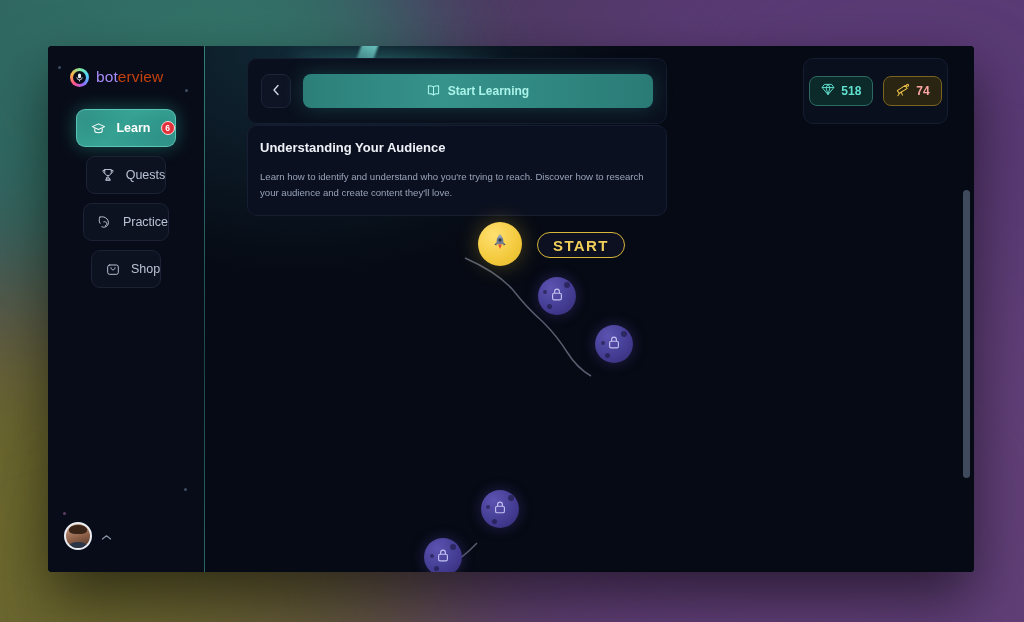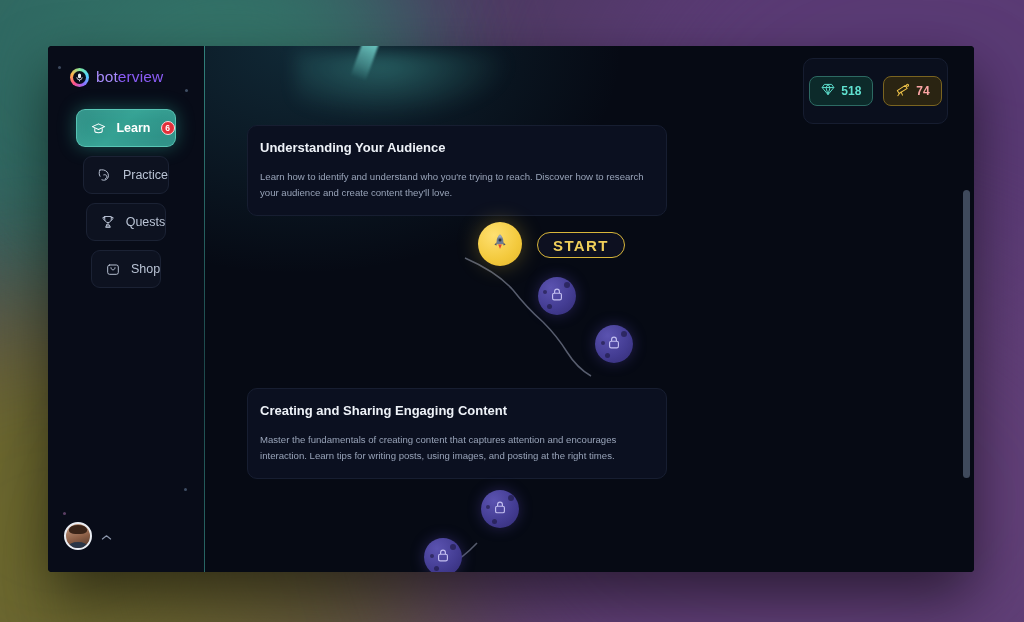--- a/index.html
+++ b/index.html
@@ -51,21 +51,21 @@
     display:flex; align-items:center; justify-content:center;
     flex:0 0 19px;
   }
   #logo .ring i{
     width:13px; height:13px; border-radius:50%; background:#080c18;
     display:flex; align-items:center; justify-content:center;
   }
   #logo .ring i svg{ display:block; }
   .wordmark{ font-size:15.5px; letter-spacing:.1px; font-weight:400; }
   .wordmark .p1{ color:#a78bfa; }
-  .wordmark .p2{ color:#8b5cf6; }
+  .wordmark .p2{ color:#c2410c; }
 
   #nav{ padding:17px 14px 0 14px; display:flex; flex-direction:column; gap:9px;align-items:center; }
   .nav-item{
     height:38px; border-radius:9px; display:flex; align-items:center;
     gap:10px; padding-left:13px; cursor:pointer; position:relative;
     background:#0d1220; border:1px solid #1b2234;
     color:#b9c3d4; font-size:12.5px;
   }
   .nav-item .ic{ width:16px; height:16px; flex:0 0 16px; display:flex; align-items:center; justify-content:center; }
   .nav-item.active{
@@ -234,38 +234,38 @@
               <path d="M8 2 1.4 5 8 8l6.6-3L8 2Z"></path>
               <path d="M4 6.6v3.1c0 1 1.8 1.8 4 1.8s4-.8 4-1.8V6.6"></path>
             </svg>
         </span>
         <span>Learn</span>
         <span class="badge-count">6</span>
       </div>
 
       <div class="nav-item">
         <span class="ic">
+          <svg width="14" height="14" viewBox="0 0 15 15" fill="none" stroke="#b9c3d4" stroke-width="1.05" stroke-linejoin="round" stroke-linecap="round">
+              <path d="M4 1.6h7v3.1c0 1.9-1.6 3.4-3.5 3.4S4 6.6 4 4.7V1.6Z"></path>
+              <path d="M4 2.6H2.1c0 1.9.9 2.9 2 3.1M11 2.6h1.9c0 1.9-.9 2.9-2 3.1"></path>
+              <path d="M7.5 8.1v2.6M5.2 13h4.6M6 10.7h3l.8 2.3H5.2l.8-2.3Z"></path>
+            </svg>
+        </span>
+        <span>Quests</span>
+      </div>
+
+      <div class="nav-item">
+        <span class="ic">
           <svg width="15" height="14" viewBox="0 0 16 15" fill="none" stroke="#b9c3d4" stroke-width="1.05" stroke-linejoin="round" stroke-linecap="round">
               <path d="M3 2.2c2.6-.7 5.7-.2 7.6 1.9 1.8 2 2.2 5.2.6 7.2-1.3 1.7-4 2.3-6 1.4"></path>
               <path d="M3 2.2c-1 2.3-1 4.8.2 6.7"></path>
               <path d="M7.2 7.3c1.3-.5 2.7.1 3.2 1.3.5 1.3-.2 2.7-1.5 3.1"></path>
             </svg>
         </span>
         <span>Practice</span>
-      </div>
-
-      <div class="nav-item">
-        <span class="ic">
-          <svg width="14" height="14" viewBox="0 0 15 15" fill="none" stroke="#b9c3d4" stroke-width="1.05" stroke-linejoin="round" stroke-linecap="round">
-              <path d="M4 1.6h7v3.1c0 1.9-1.6 3.4-3.5 3.4S4 6.6 4 4.7V1.6Z"></path>
-              <path d="M4 2.6H2.1c0 1.9.9 2.9 2 3.1M11 2.6h1.9c0 1.9-.9 2.9-2 3.1"></path>
-              <path d="M7.5 8.1v2.6M5.2 13h4.6M6 10.7h3l.8 2.3H5.2l.8-2.3Z"></path>
-            </svg>
-        </span>
-        <span>Quests</span>
       </div>
 
       <div class="nav-item">
         <span class="ic">
           <svg width="14" height="14" viewBox="0 0 15 15" fill="none" stroke="#b9c3d4" stroke-width="1.05" stroke-linejoin="round" stroke-linecap="round">
               <rect x="1.8" y="3.2" width="11.4" height="10" rx="2.1"></rect>
               <path d="M5.3 6.1c0 1.3 1 2.3 2.2 2.3s2.2-1 2.2-2.3"></path>
             </svg>
         </span>
         <span>Shop</span>
@@ -283,20 +283,38 @@
             <path d="M1.4 5 5.5 1.8 9.6 5"></path>
           </svg>
       </span>
     </div>
   </aside>
 
   <section id="main">
     <div id="topglow2"></div>
     <div id="topglow"></div>
 
+    <div id="topbar">
+      <div id="backbtn">
+        <span>
+          <svg width="8" height="12" viewBox="0 0 8 12" fill="none" stroke="#d5dbe6" stroke-width="1.3" stroke-linecap="round" stroke-linejoin="round">
+              <path d="M6 1.5 2 6l4 4.5"></path>
+            </svg>
+        </span>
+      </div>
+      <div id="startlearning">
+        <span>
+          <svg width="13" height="12" viewBox="0 0 14 13" fill="none" stroke="#a9f3e8" stroke-width="1.15" stroke-linejoin="round" stroke-linecap="round">
+              <path d="M7 3.2C5.8 2.2 4.2 1.8 1.5 1.8v8.6c2.7 0 4.3.4 5.5 1.4 1.2-1 2.8-1.4 5.5-1.4V1.8c-2.7 0-4.3.4-5.5 1.4Z"></path>
+              <path d="M7 3.2v8.6"></path>
+            </svg>
+        </span>
+        <span>Start Learning</span>
+      </div>
+    </div>
 
     <div id="stats">
       <div class="chip gem">
         <span>
           <svg width="14" height="13" viewBox="0 0 15 14" fill="none" stroke="#5fe0cf" stroke-width="1.05" stroke-linejoin="round">
               <path d="M3.6 1.5h7.8l2.4 3.4-6.3 7.6L1.2 4.9 3.6 1.5Z"></path>
               <path d="M1.2 4.9h12.6M5.3 4.9 7.5 1.5l2.2 3.4-2.2 7.6L5.3 4.9Z"></path>
             </svg>
         </span>
         <span>518</span>
@@ -311,24 +329,20 @@
         </span>
         <span>74</span>
       </div>
     </div>
 
     <div class="card" id="card1">
       <h3>Understanding Your Audience</h3>
       <p>Learn how to identify and understand who you're trying to reach. Discover how to research your audience and create content they'll love.</p>
     </div>
 
-    <div class="card" id="card2">
-      <h3>Creating and Sharing Engaging Content</h3>
-      <p>Master the fundamentals of creating content that captures attention and encourages interaction. Learn tips for writing posts, using images, and posting at the right times.</p>
-    </div>
 
     <svg id="path" viewBox="0 0 769 526">
       <path d="M260 212 Q 292 226 308 244 Q 322 262 338 276" stroke="#9aa3b8" stroke-width="1.5" fill="none" opacity=".55"></path>
       <path d="M338 276 Q 352 290 362 306 Q 372 322 386 330" stroke="#9aa3b8" stroke-width="1.5" fill="none" opacity=".55"></path>
       <path d="M272 497 Q 258 512 240 522 Q 224 532 214 545" stroke="#9aa3b8" stroke-width="1.5" fill="none" opacity=".55"></path>
       <path d="M214 545 Q 204 556 188 562 Q 172 568 160 576" stroke="#9aa3b8" stroke-width="1.5" fill="none" opacity=".55"></path>
     </svg>
 
     <div class="node start" style="left:273px; top:176px;">
       <span>

